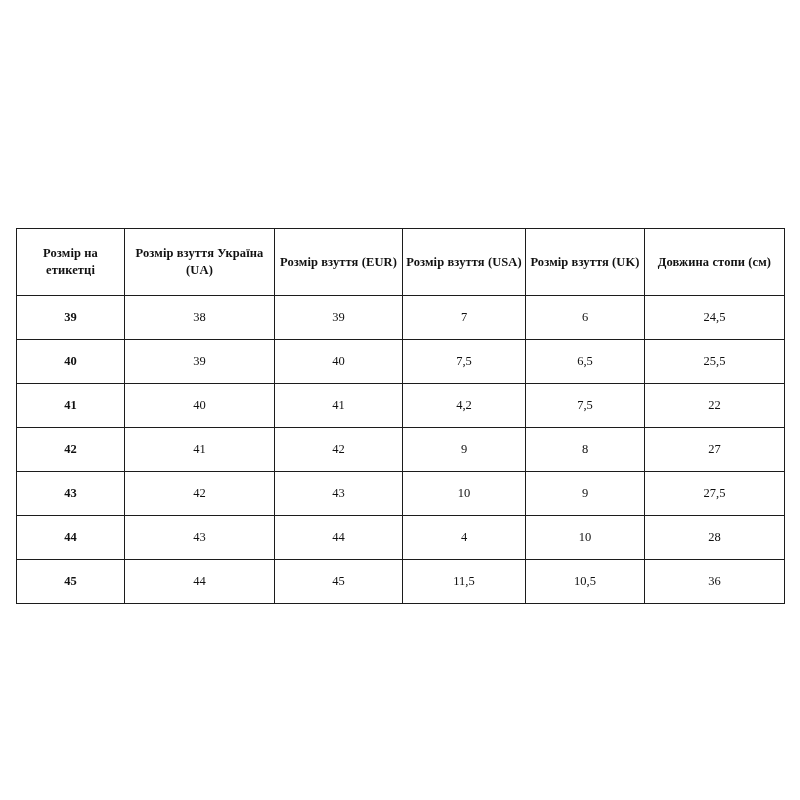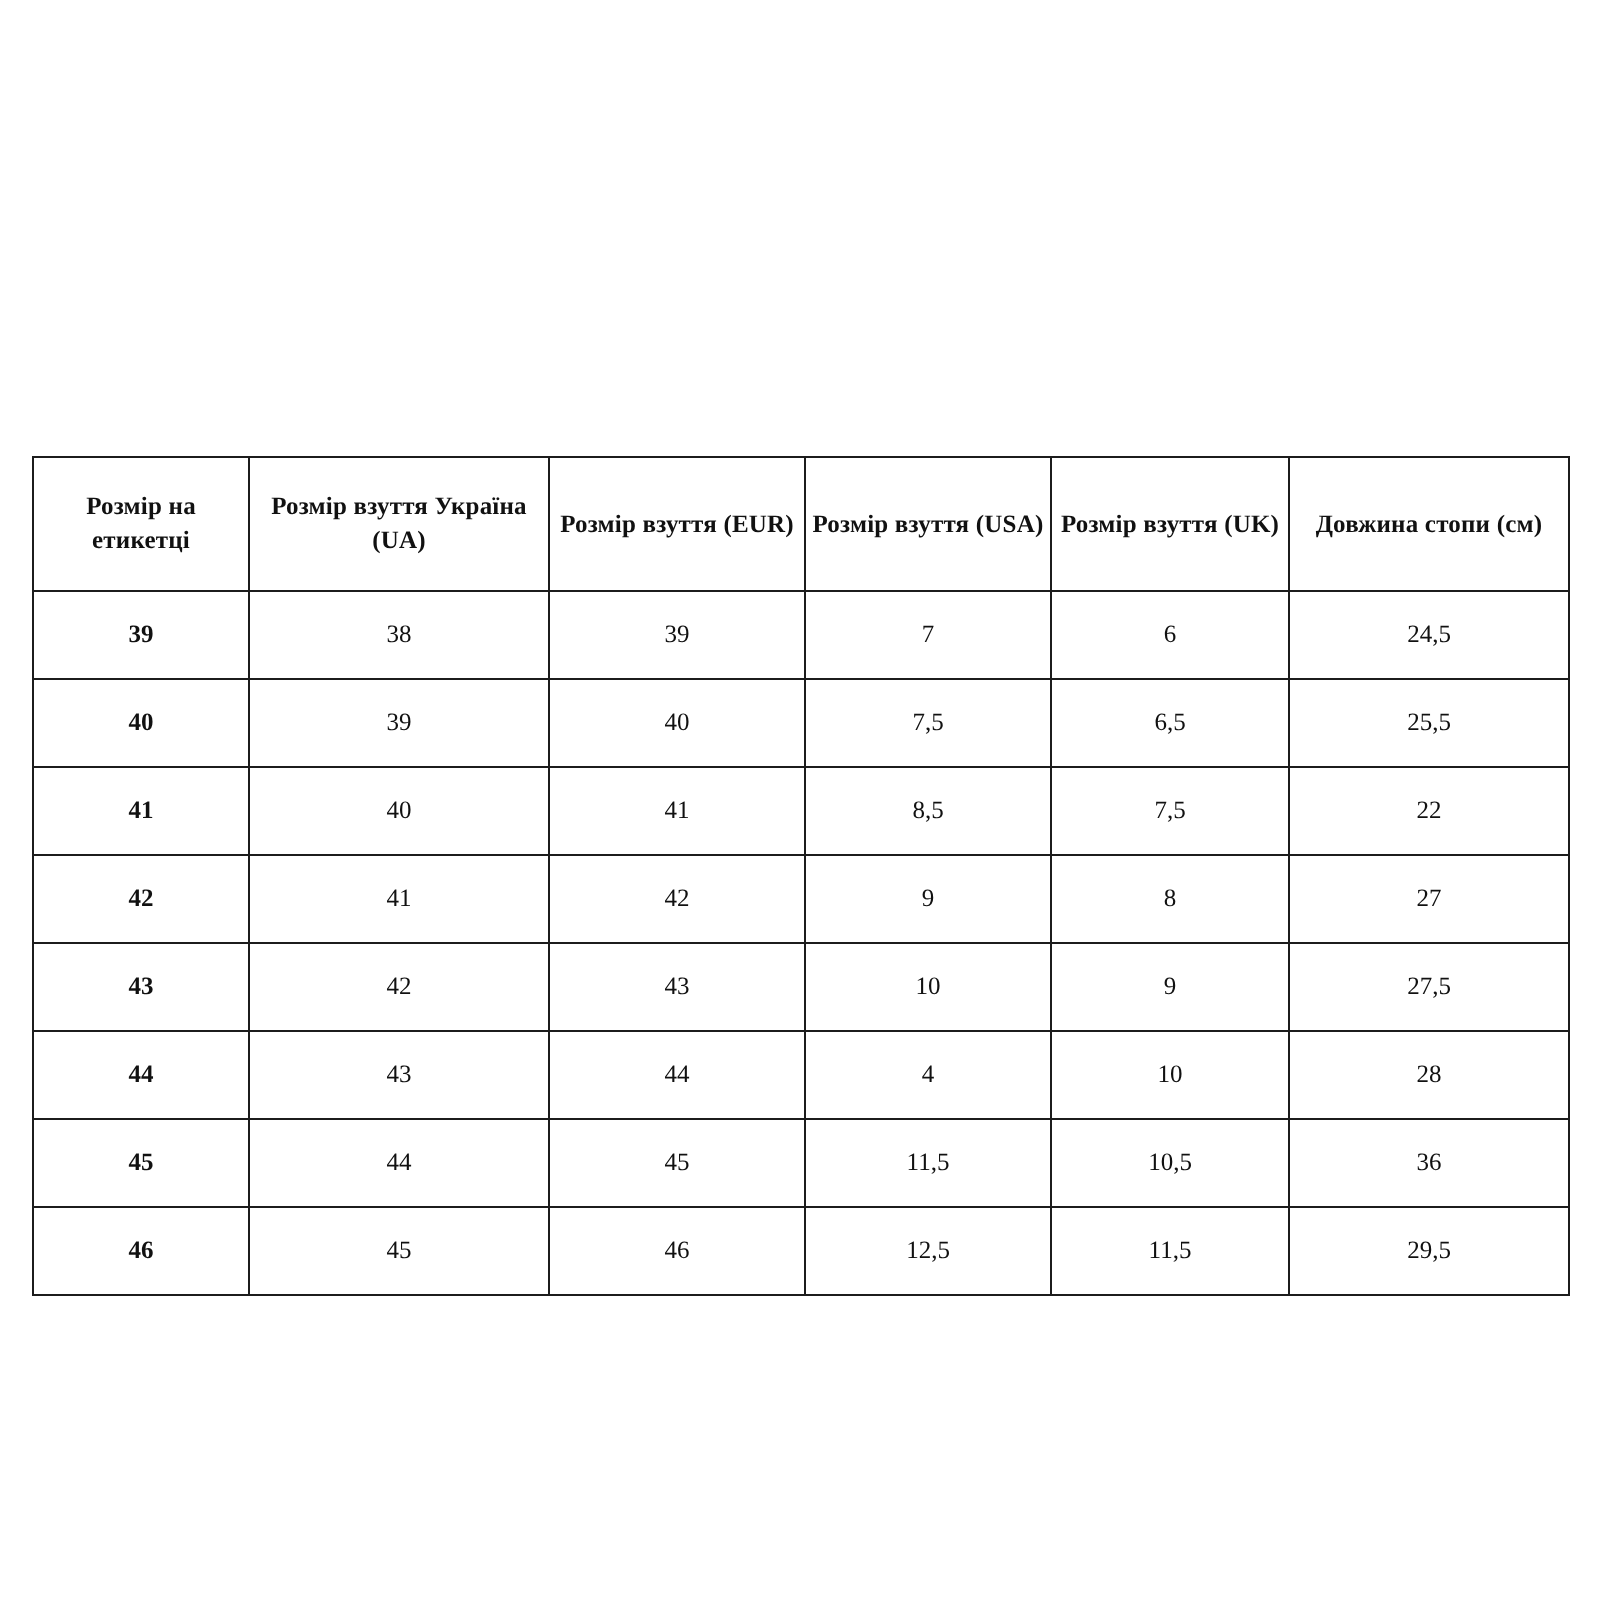--- a/index.html
+++ b/index.html
@@ -101,21 +101,21 @@
           <td>39</td>
           <td>40</td>
           <td>7,5</td>
           <td>6,5</td>
           <td>25,5</td>
         </tr>
         <tr>
           <td class="label-col">41</td>
           <td>40</td>
           <td>41</td>
-          <td>8,5</td>
+          <td>4,2</td>
           <td>7,5</td>
           <td>22</td>
         </tr>
         <tr>
           <td class="label-col">42</td>
           <td>41</td>
           <td>42</td>
           <td>9</td>
           <td>8</td>
           <td>27</td>
@@ -137,24 +137,16 @@
           <td>28</td>
         </tr>
         <tr>
           <td class="label-col">45</td>
           <td>44</td>
           <td>45</td>
           <td>11,5</td>
           <td>10,5</td>
           <td>36</td>
         </tr>
-        <tr>
-          <td class="label-col">46</td>
-          <td>45</td>
-          <td>46</td>
-          <td>12,5</td>
-          <td>11,5</td>
-          <td>29,5</td>
-        </tr>
       </tbody>
     </table>
   </div>
 </div>
 
 </body></html>

